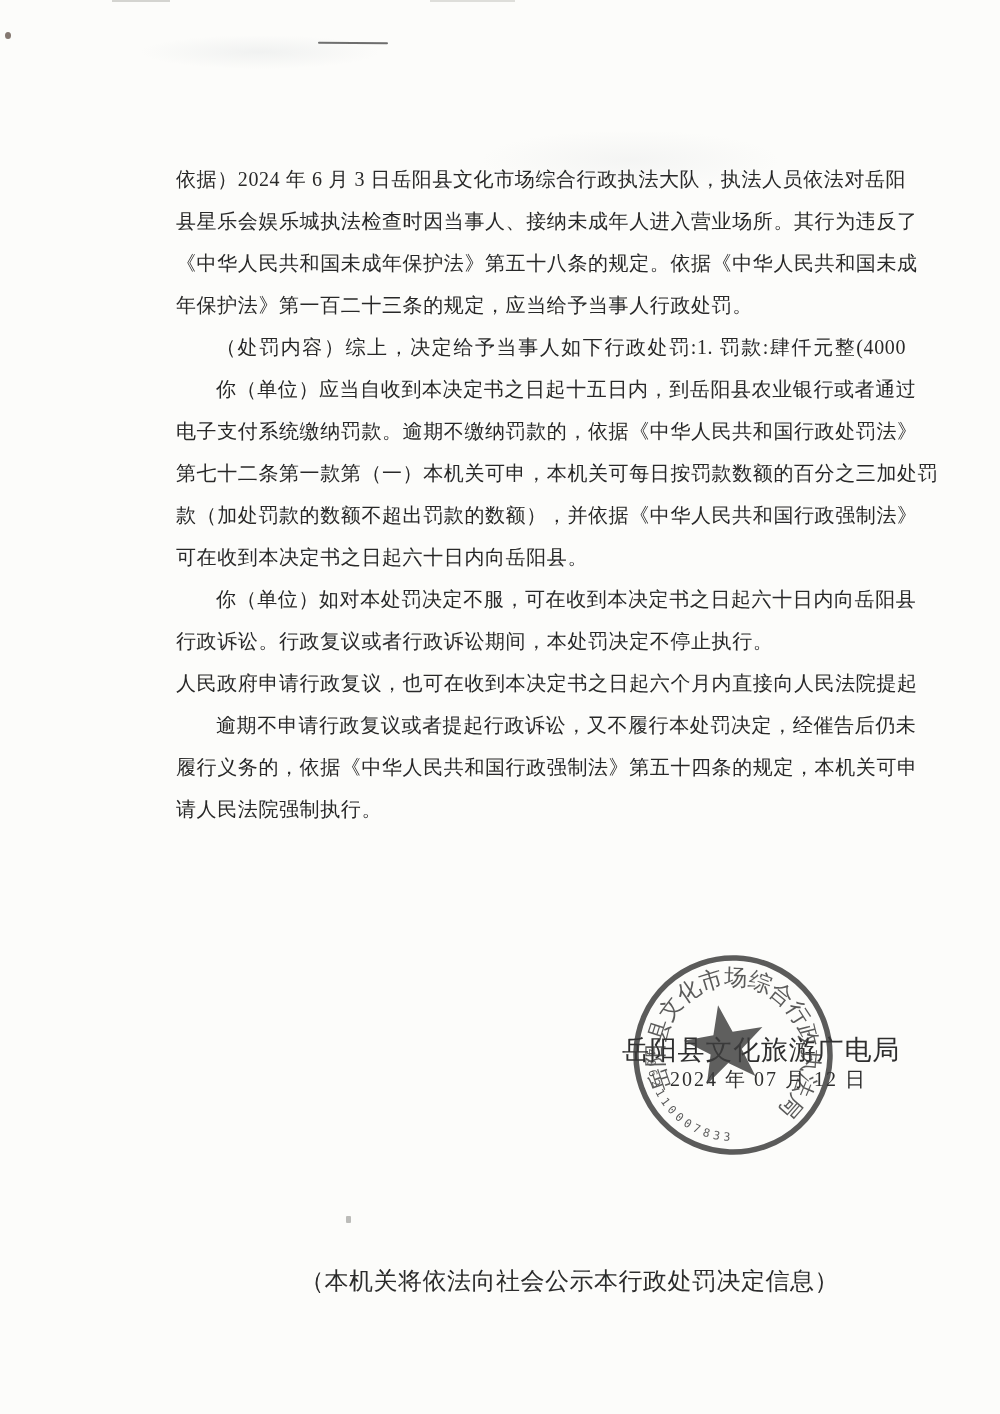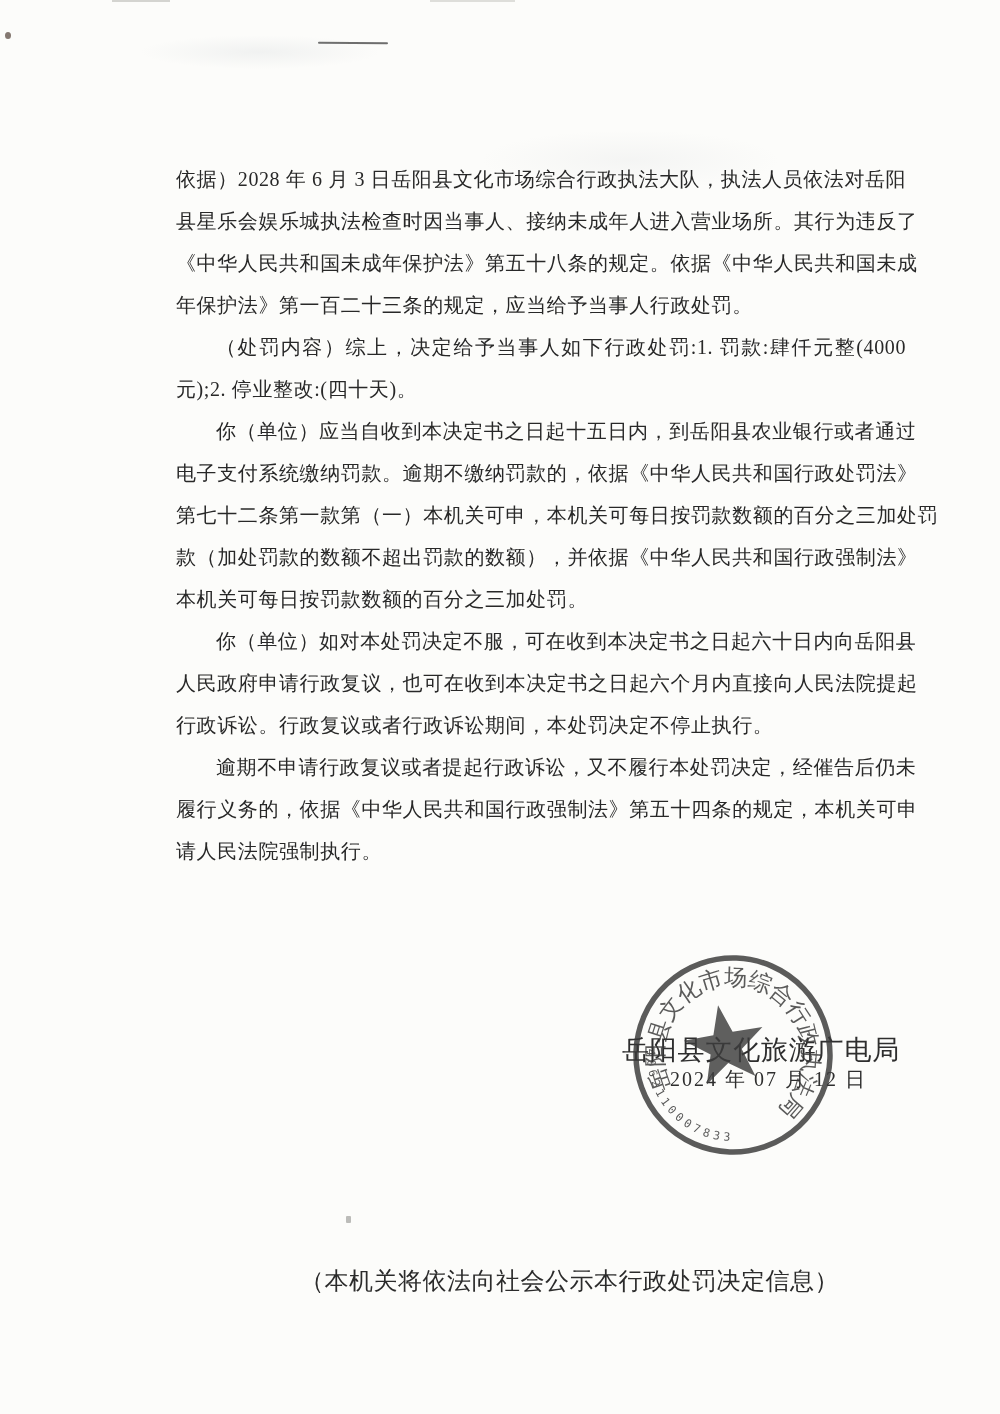--- a/index.html
+++ b/index.html
@@ -76,37 +76,36 @@
 
   <div class="artifact dot1"></div>
   <div class="artifact dash1"></div>
   <div class="artifact dot2"></div>
   <div class="artifact edge1"></div>
   <div class="artifact edge2"></div>
   <div class="artifact smudge1"></div>
   <div class="artifact smudge2"></div>
 
   <div class="doc-body">
-    <div class="line">依据）2028 年 6 月 3 日岳阳县文化市场综合行政执法大队，执法人员依法对岳阳</div>
+    <div class="line">依据）2024 年 6 月 3 日岳阳县文化市场综合行政执法大队，执法人员依法对岳阳</div>
     <div class="line">县星乐会娱乐城执法检查时因当事人、接纳未成年人进入营业场所。其行为违反了</div>
     <div class="line">《中华人民共和国未成年保护法》第五十八条的规定。依据《中华人民共和国未成</div>
     <div class="line last">年保护法》第一百二十三条的规定，应当给予当事人行政处罚。</div>
 
     <div class="line indent">（处罚内容）综上，决定给予当事人如下行政处罚:1. 罚款:肆仟元整(4000</div>
-    <div class="line last">元);2. 停业整改:(四十天)。</div>
 
     <div class="line indent">你（单位）应当自收到本决定书之日起十五日内，到岳阳县农业银行或者通过</div>
     <div class="line">电子支付系统缴纳罚款。逾期不缴纳罚款的，依据《中华人民共和国行政处罚法》</div>
     <div class="line">第七十二条第一款第（一）本机关可申，本机关可每日按罚款数额的百分之三加处罚</div>
     <div class="line">款（加处罚款的数额不超出罚款的数额），并依据《中华人民共和国行政强制法》</div>
-    <div class="line last">本机关可每日按罚款数额的百分之三加处罚。</div>
+    <div class="line last">可在收到本决定书之日起六十日内向岳阳县。</div>
 
     <div class="line indent">你（单位）如对本处罚决定不服，可在收到本决定书之日起六十日内向岳阳县</div>
+    <div class="line last">行政诉讼。行政复议或者行政诉讼期间，本处罚决定不停止执行。</div>
     <div class="line">人民政府申请行政复议，也可在收到本决定书之日起六个月内直接向人民法院提起</div>
-    <div class="line last">行政诉讼。行政复议或者行政诉讼期间，本处罚决定不停止执行。</div>
 
     <div class="line indent">逾期不申请行政复议或者提起行政诉讼，又不履行本处罚决定，经催告后仍未</div>
     <div class="line">履行义务的，依据《中华人民共和国行政强制法》第五十四条的规定，本机关可申</div>
     <div class="line last">请人民法院强制执行。</div>
   </div>
 
   <div class="sig-authority">岳阳县文化旅游广电局</div>
   <div class="sig-date">2024 年 07 月 12 日</div>
 
   <div class="seal">

